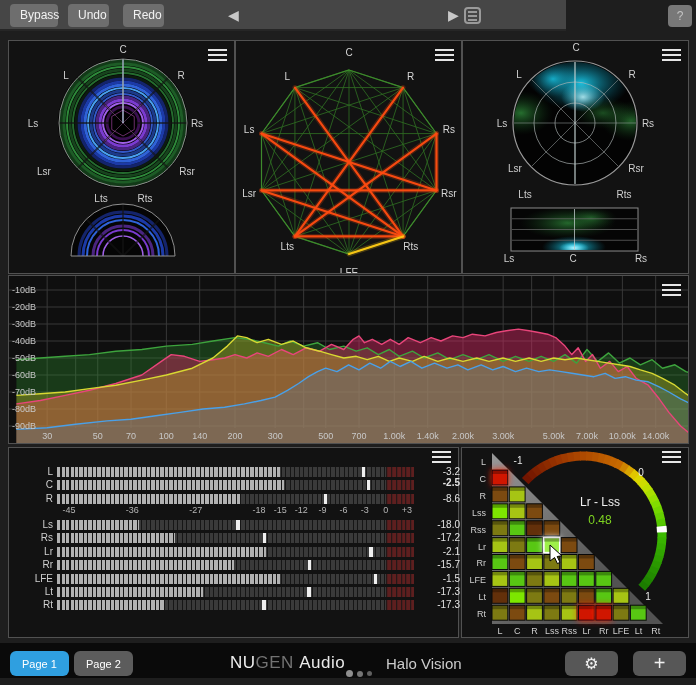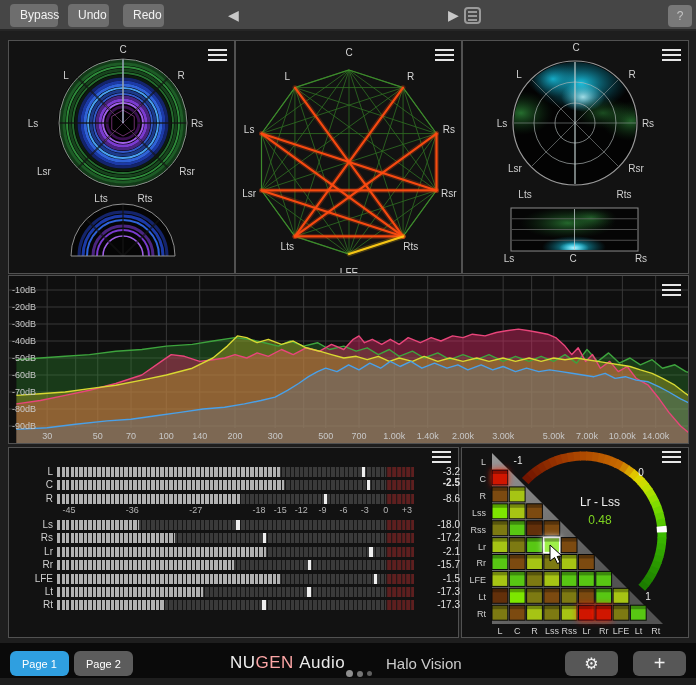--- a/index.html
+++ b/index.html
@@ -1,19 +1,19 @@
 <!DOCTYPE html>
 <html><head>
 <meta charset="utf-8">
 <style>
   html,body{margin:0;padding:0;background:#1e1e1e;}
   *{box-sizing:border-box;font-family:"Liberation Sans",sans-serif;}
   #root{position:relative;width:696px;height:685px;background:#1e1e1e;overflow:hidden;}
   
-  .toolbar{position:absolute;left:0;top:0;width:696px;height:31px;background:#464646;border-bottom:2px solid #262626;}
+  .toolbar{position:absolute;left:0;top:0;width:566px;height:31px;background:#464646;border-bottom:2px solid #262626;}
   .tbtn{position:absolute;top:4px;height:23px;background:#6e6e6e;border:none;border-radius:4px;
         color:#f2f2f2;font-size:12px;padding:0 10px;line-height:23px;text-align:center;}
   .tri{position:absolute;top:8px;color:#c8c8c8;font-size:14px;line-height:15px;}
   .preset-icon{position:absolute;left:464px;top:7px;width:17px;height:17px;border:2px solid #9a9a9a;border-radius:4px;}
   .preset-icon i{display:block;height:2px;background:#9a9a9a;margin:2px 2px 0 2px;}
   .help-btn{position:absolute;left:668px;top:5px;width:24px;height:22px;background:#787878;border:none;border-radius:4px;color:#c3c3c3;font-size:12px;}
   
   .panel{position:absolute;background:#121212;border:1px solid #515151;}
   #p-scope{left:8px;top:40px;width:227px;height:234px;}
   #p-web{left:235px;top:40px;width:227px;height:234px;}
@@ -30,21 +30,21 @@
   .m-bar .base,.m-bar .lit,.m-bar .red,.m-bar .peak{position:absolute;top:0;height:10px;}
   .m-bar .base{left:0;width:357px;background:repeating-linear-gradient(90deg,#3a3a3a 0 3.2px,#161616 3.2px 4.5px);}
   .m-bar .lit{left:0;background:repeating-linear-gradient(90deg,#b2b2b2 0 3.2px,#161616 3.2px 4.5px);}
   .m-bar .red{background:repeating-linear-gradient(90deg,#5e1f1f 0 3.2px,#161616 3.2px 4.5px);}
   .m-bar .peak{width:3.2px;background:#efefef;}
   .m-tick{position:absolute;font-size:9px;color:#b5b5b5;transform:translateX(-50%);}
   
   .footer{position:absolute;left:0;top:643px;width:696px;height:35px;background:#0a0a0a;}
   .pagebtn{position:absolute;top:8px;height:25px;border:none;border-radius:6px;font-size:11px;color:#fff;padding:0 12px;}
   .brand{position:absolute;top:10px;left:230px;font-size:17px;letter-spacing:0.5px;white-space:nowrap;}
-  .brand .nu{color:#efefef;} .brand .gen{color:#fca5a5;} .brand .audio{color:#e9e9e9;}
+  .brand .nu{color:#efefef;} .brand .gen{color:#737373;} .brand .audio{color:#e9e9e9;}
   .dots{position:absolute;top:21px;left:346px;}
   .dots i{display:inline-block;border-radius:50%;background:#8f8f8f;vertical-align:middle;margin-right:4px;}
   .product{position:absolute;top:12px;left:386px;font-size:15px;color:#cccccc;}
   .iconbtn{position:absolute;top:8px;width:53px;height:25px;background:#575757;border:none;border-radius:6px;color:#f0f0f0;font-size:16px;line-height:23px;}
   svg text{font-family:"Liberation Sans",sans-serif;}
 </style>
 </head>
 <body>
 
 <div id="root">

